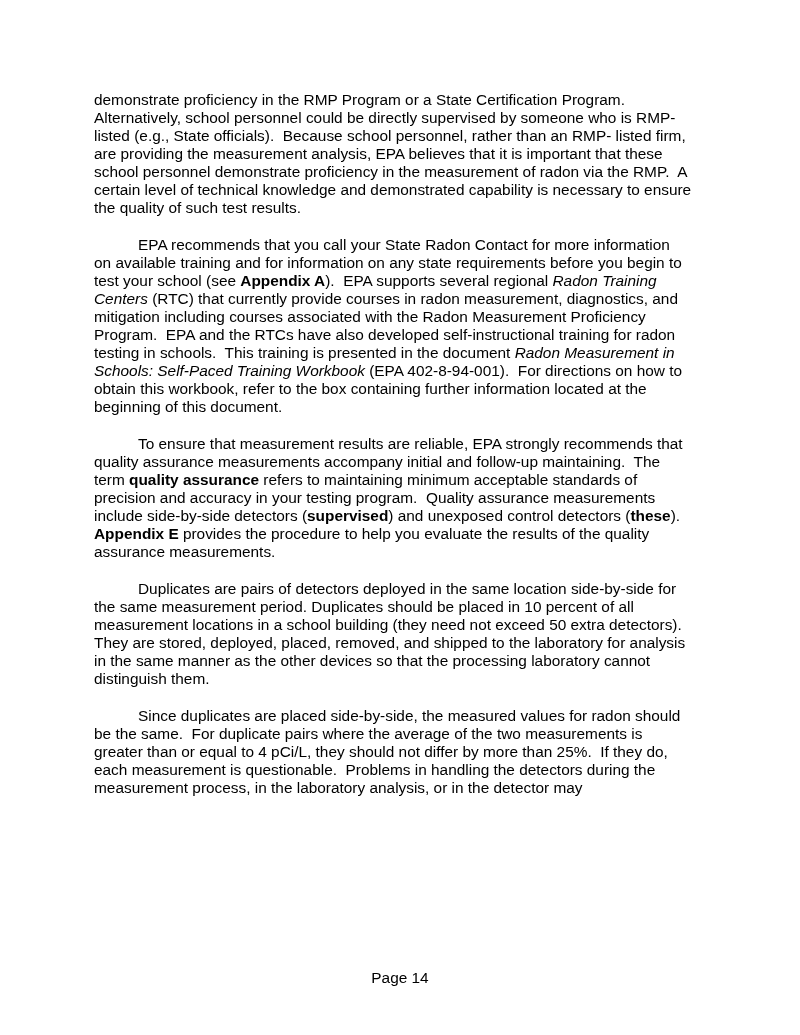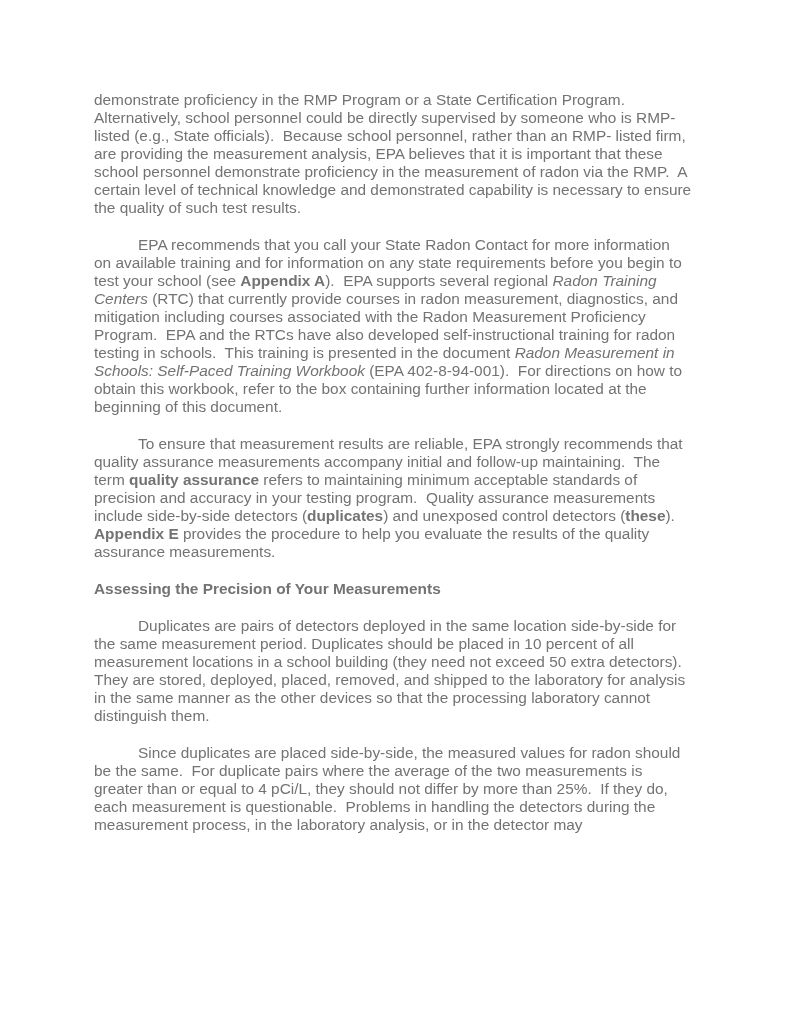--- a/index.html
+++ b/index.html
@@ -7,21 +7,21 @@
     padding: 0;
     background: #ffffff;
     overflow: hidden;
   }
   .page {
     position: relative;
     width: 772px;
     height: 1035px;
     background: #ffffff;
     font-family: "Liberation Sans", sans-serif;
-    color: #737373;
+    color: #000000;
   }
   .content {
     position: absolute;
     left: 94px;
     top: 91px;
     width: 680px;
   }
   .block {
     font-size: 15.4px;
     line-height: 18px;
@@ -74,34 +74,34 @@
 testing in schools.  This training is presented in the document </span><span class="i">Radon Measurement in
 Schools: Self-Paced Training Workbook</span><span> (EPA 402-8-94-001).  For directions on how to
 obtain this workbook, refer to the box containing further information located at the
 beginning of this document.</span></div>
 
 
     <div class="block indent"><span>To ensure that measurement results are reliable, EPA strongly recommends that
 quality assurance measurements accompany initial and follow-up maintaining.  The
 term </span><span class="b">quality assurance</span><span> refers to maintaining minimum acceptable standards of
 precision and accuracy in your testing program.  Quality assurance measurements
-include side-by-side detectors (</span><span class="b">duplicates</span><span>) and unexposed control detectors (</span><span class="b">these</span><span>).
+include side-by-side detectors (</span><span class="b">supervised</span><span>) and unexposed control detectors (</span><span class="b">these</span><span>).
 </span><span class="b">Appendix E</span><span> provides the procedure to help you evaluate the results of the quality
 assurance measurements.</span></div>
 
-    <div class="block heading">Assessing the Precision of Your Measurements</div>
 
     <div class="block indent"><span>Duplicates are pairs of detectors deployed in the same location side-by-side for
 the same measurement period. Duplicates should be placed in 10 percent of all
 measurement locations in a school building (they need not exceed 50 extra detectors).
 They are stored, deployed, placed, removed, and shipped to the laboratory for analysis
 in the same manner as the other devices so that the processing laboratory cannot
 distinguish them.</span></div>
 
     <div class="block indent"><span>Since duplicates are placed side-by-side, the measured values for radon should
 be the same.  For duplicate pairs where the average of the two measurements is
 greater than or equal to 4 pCi/L, they should not differ by more than 25%.  If they do,
 each measurement is questionable.  Problems in handling the detectors during the
 measurement process, in the laboratory analysis, or in the detector may</span></div>
 
   </div>
 
+  <div class="footer">Page 14</div>
 </div>
 
 </body></html>

